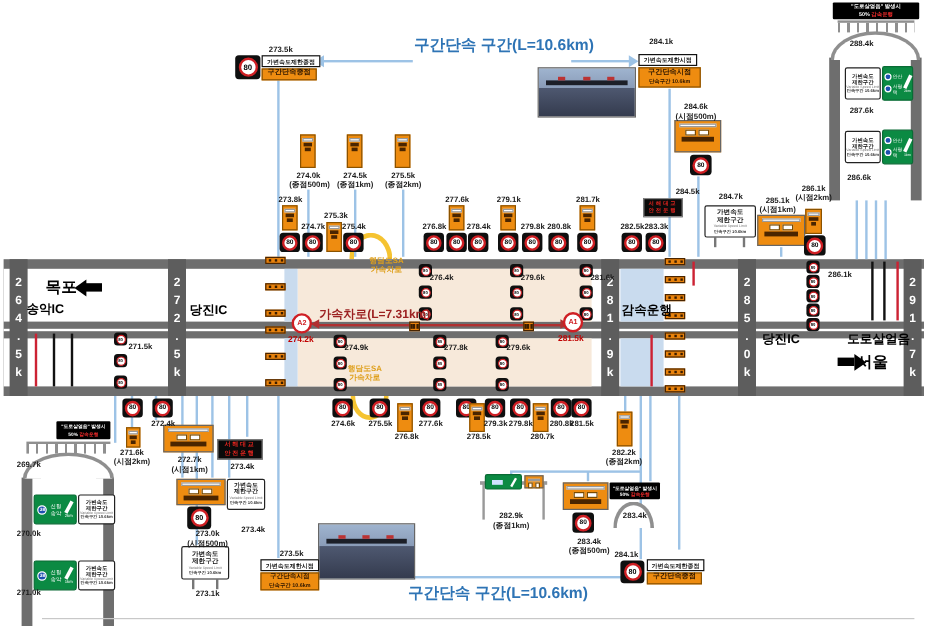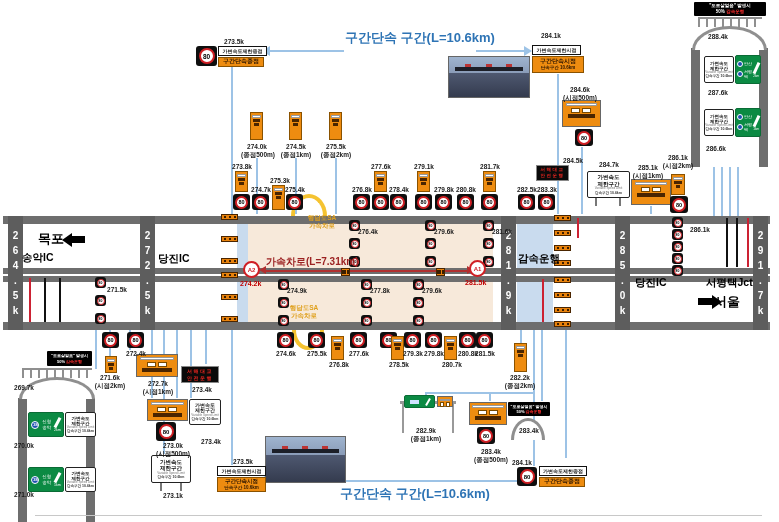--- a/index.html
+++ b/index.html
@@ -57,21 +57,21 @@
 <div id="canvas">
   <div class="title" style="left:345px;top:29px">구간단속 구간(L=10.6km)</div>
   <div class="title" style="left:340px;top:485px">구간단속 구간(L=10.6km)</div>
   <div class="bridge-label" style="left:266px;top:255px">가속차로(L=7.31km)</div>
 
   <div class="place" style="left:38px;top:230px;font-size:13px">목포</div>
   <div class="place" style="left:22px;top:251px;font-size:10.5px">송악IC</div>
   <div class="place" style="left:158px;top:252px;font-size:10.5px">당진IC</div>
   <div class="place" style="left:518px;top:252px;font-size:10.5px">감속운행</div>
   <div class="place" style="left:635px;top:276px;font-size:10.5px">당진IC</div>
-  <div class="place" style="left:706px;top:276px;font-size:10.5px">서평택Jct</div>
+  <div class="place" style="left:706px;top:276px;font-size:10.5px">도로살얼음</div>
   <div class="place" style="left:714px;top:293px;font-size:13px">서울</div>
 
   <div class="amark" style="left:243px;top:261px;width:17px;height:17px;font-size:6px">A2</div>
   <div class="amark" style="left:469px;top:260px;width:17px;height:17px;font-size:6px">A1</div>
   <div class="km kmr" style="left:240px;top:280px">274.2k</div>
   <div class="km kmr" style="left:465px;top:279px">281.5k</div>
 <div class="abs z0" style="left: 3px; top: 216px; width: 767px; height: 114px; background: rgb(110, 110, 110);"></div>
     <div class="abs z0" style="left: 3px; top: 224px; width: 767px; height: 44px; background: rgb(255, 255, 255);"></div>
     <div class="abs z0" style="left: 3px; top: 282px; width: 767px; height: 40px; background: rgb(255, 255, 255);"></div>
     <div class="abs z0" style="left: 3px; top: 274px; width: 767px; height: 1.6px; background: rgb(255, 255, 255);"></div>

